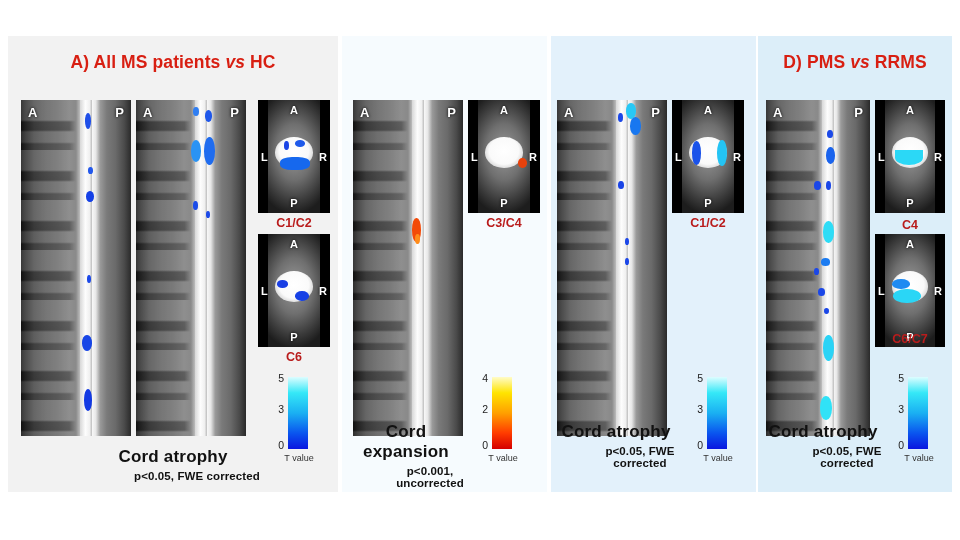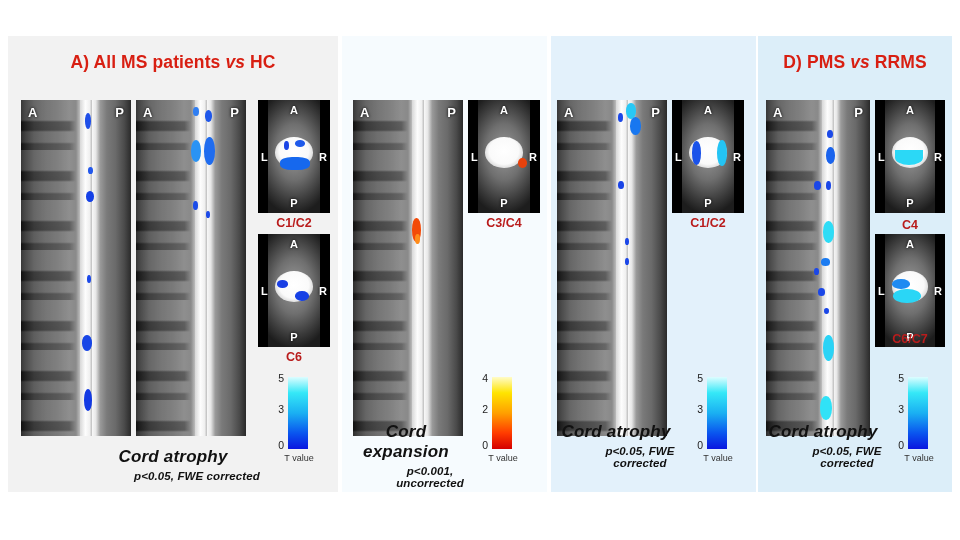--- a/index.html
+++ b/index.html
@@ -4,21 +4,21 @@
 <style>
   html,body{margin:0;padding:0;background:#ffffff;}
   body{width:960px;height:540px;font-family:"Liberation Sans",sans-serif;overflow:hidden;}
   .figure{position:relative;width:960px;height:540px;background:#ffffff;}
 
   .panel{position:absolute;top:36px;height:456px;overflow:hidden;}
   .panel-title{position:absolute;left:0;right:0;top:16px;text-align:center;
       color:#d81f12;font-weight:bold;font-size:17.5px;letter-spacing:.1px;white-space:nowrap;}
   .panel-title i{font-style:italic;}
 
-  .caption{position:absolute;left:0;right:0;text-align:center;font-style:italic;}
+  .caption{position:absolute;left:0;right:0;text-align:center;}
   .caption .main{font-size:17px;font-weight:bold;color:#111;letter-spacing:.2px;}
   .caption .sub{font-size:11.5px;font-weight:bold;color:#111;margin-top:3px;letter-spacing:.1px;padding-left:48px;}
 
   
   .sag{position:absolute;overflow:hidden;background:#000;}
   .sag .bg{position:absolute;inset:0;
      background:
        linear-gradient(90deg,
          #151515 0%, #2b2b2b 4%, #4c4c4c 12%, #5d5d5d 22%,
          #6b6b6b 34%, #7b7b7b 44%, #8a8a8a 50%,

